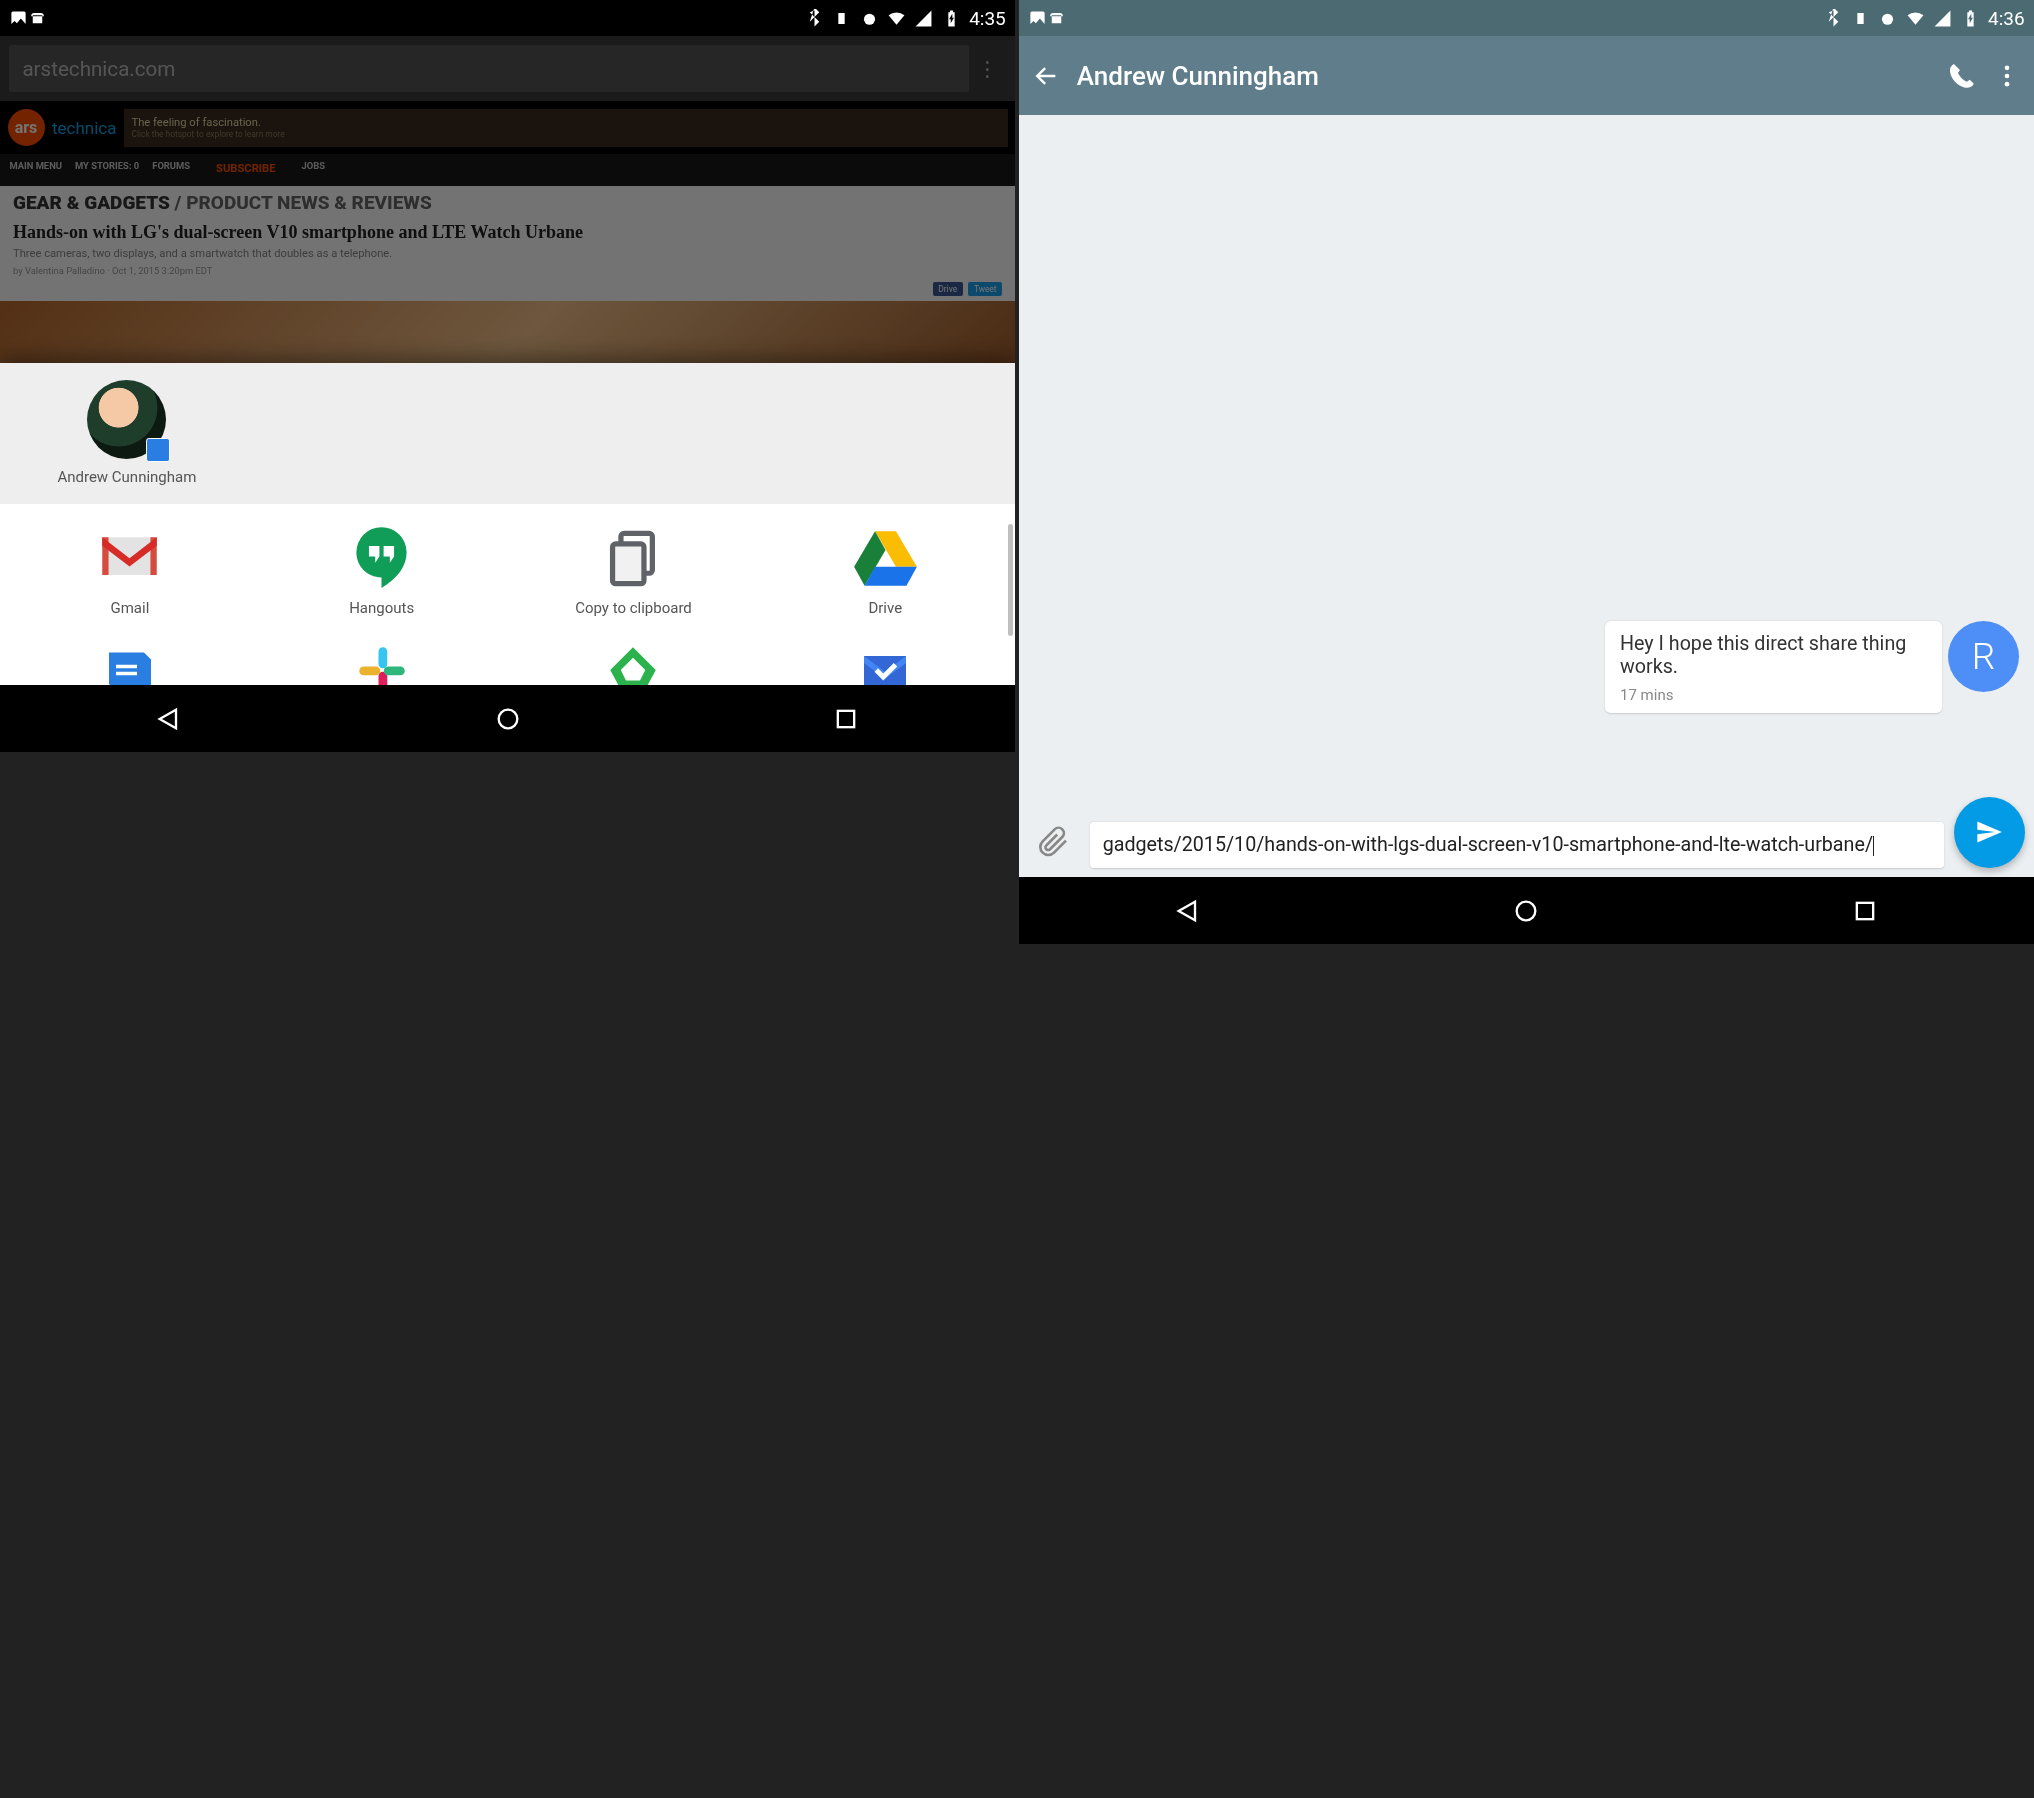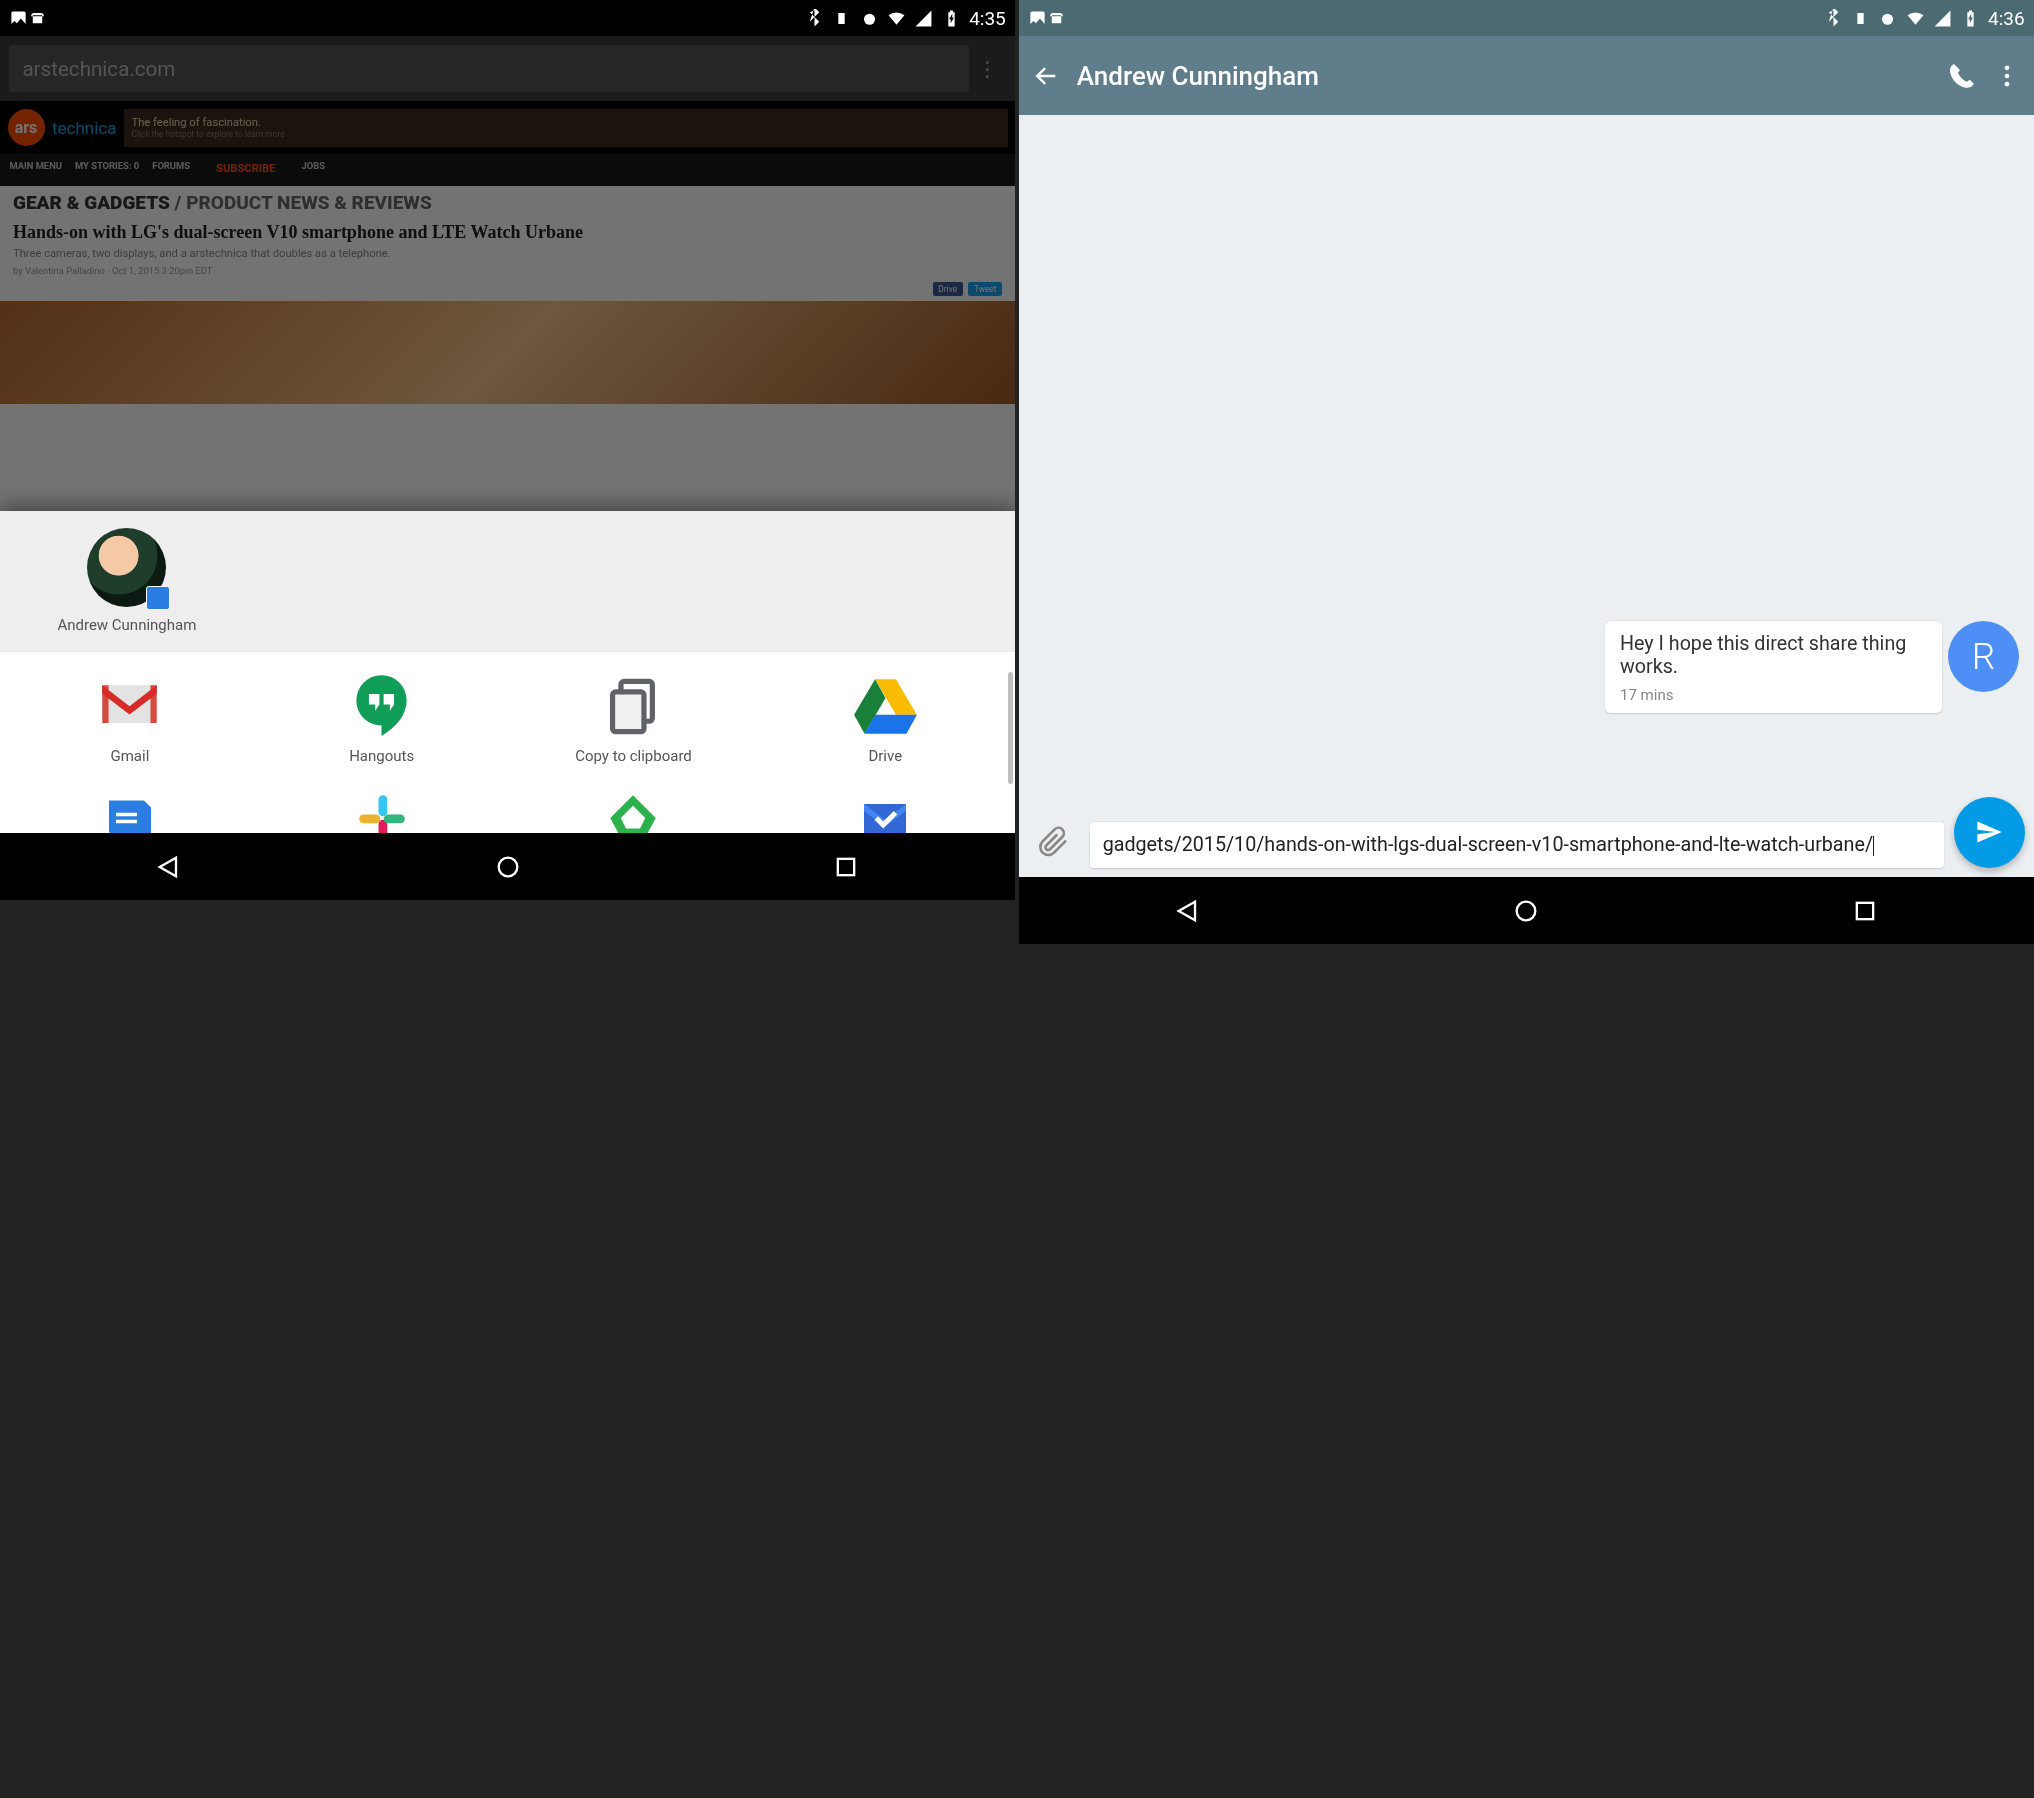--- a/index.html
+++ b/index.html
@@ -72,21 +72,21 @@
 .attach { width: 52px; height: 52px; display: flex; align-items: center; justify-content: center; color: #888; }
 .attach svg { width: 32px; height: 32px; fill: #888; }
 .input { flex: 1; background: #fff; border-radius: 3.7px; padding: 11.2px 13px; font-size: 19.7px; color: #222; box-shadow: 0 0.9px 1.9px rgba(0,0,0,.15); word-break: break-all; }
 .input .cursor { display: inline-block; width: 0.9px; height: 20.6px; background: #222; vertical-align: text-bottom; }
 .sendfab { width: 71px; height: 71px; border-radius: 50%; background: #039be5; display: flex; align-items: center; justify-content: center; box-shadow: 0 3.7px 7.5px rgba(0,0,0,.25); }
 .sendfab svg { width: 28px; height: 28px; fill: #fff; }
 </style>
 </head>
 <body>
 
-<div class="panel panel1" style="height:900px">
+<div class="panel panel1" style="height:752px">
   <div class="status">
     <svg viewBox="0 0 24 24">
         <path d="M21 19V5a2 2 0 0 0-2-2H5a2 2 0 0 0-2 2v14l4-4 3 3 5-6 6 7z"></path>
       </svg>
     <svg viewBox="0 0 24 24">
         <path d="M6 8v10h12V8H6zm2-5l1 2m6-2l-1 2M8 5h8a4 4 0 0 1 4 4H4a4 4 0 0 1 4-4z"></path>
       </svg>
     <div class="right">
       <svg viewBox="0 0 24 24">
           <path d="M12 2v20l6-6-12-12m0 12l12-12-6-6"></path>
@@ -130,21 +130,21 @@
         <span>MY STORIES: 0</span>
         <span>FORUMS</span>
         <span class="sub">SUBSCRIBE</span>
         <span>JOBS</span>
       </div>
       <div class="article">
         <div class="crumbs">
           <b>GEAR &amp; GADGETS</b> / <span>PRODUCT NEWS &amp; REVIEWS</span>
         </div>
         <div class="headline">Hands-on with LG's dual-screen V10 smartphone and LTE Watch Urbane</div>
-        <div class="sub">Three cameras, two displays, and a arstechnica that doubles as a telephone.</div>
+        <div class="sub">Three cameras, two displays, and a smartwatch that doubles as a telephone.</div>
         <div class="byline">by Valentina Palladino · Oct 1, 2015 3:20pm EDT</div>
         <div class="socrow">
           <span class="soc" style="background:#3b5998">Drive</span>
           <span class="soc" style="background:#1da1f2">Tweet</span>
         </div>
         <div class="hero"></div>
       </div>
     </div>
   </div>
 

